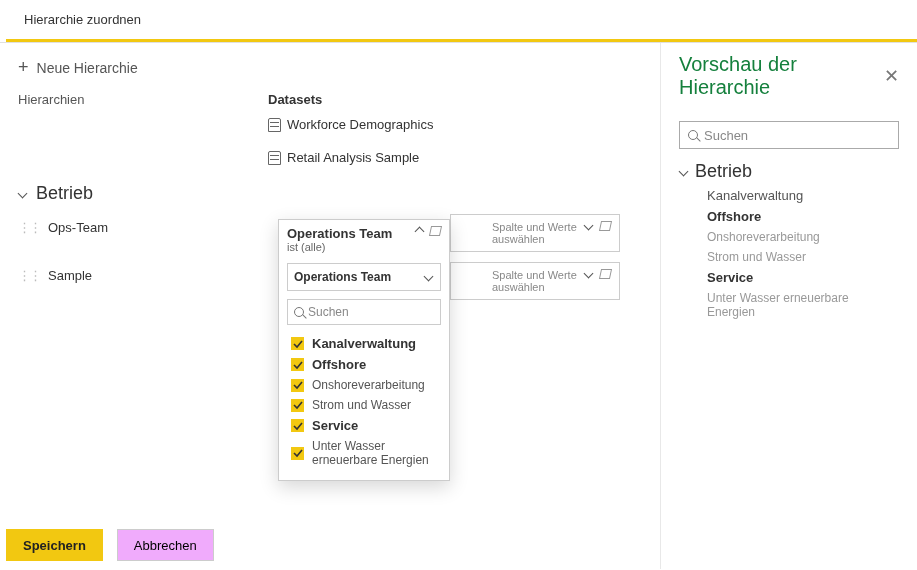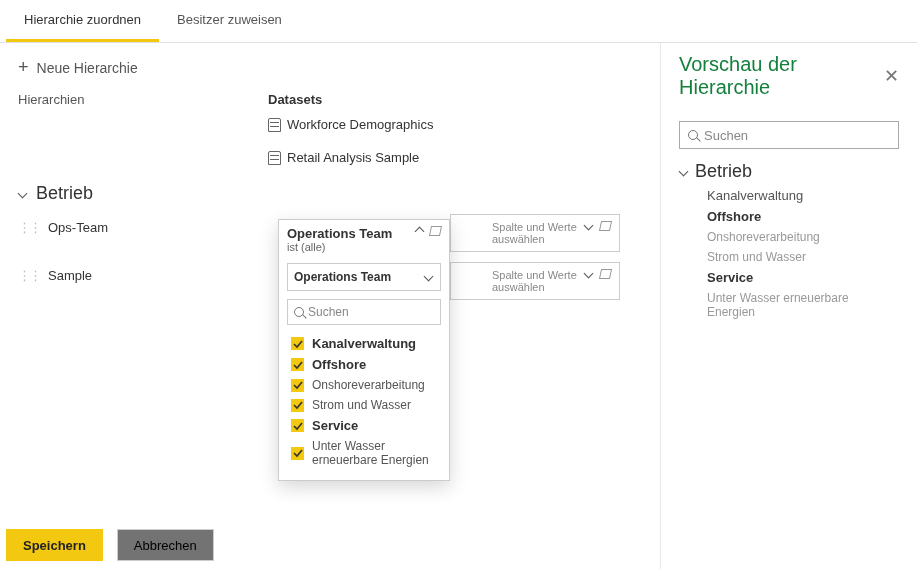--- a/index.html
+++ b/index.html
@@ -1,17 +1,17 @@
 <!DOCTYPE html>
 <html><head>
 <meta charset="utf-8">
 <style>
   * { box-sizing: border-box; margin: 0; padding: 0; font-family: "Segoe UI", Arial, sans-serif; }
   body { width: 917px; height: 570px; background: #fff; color: #333; font-size: 13px; position: relative; }
-  .tabs { display: flex; border-bottom: 1px solid #e0e0e0; padding-left: 6px; }
+  .tabs { display: flex; border-bottom: 1px solid #e0e0e0; padding-left: 6px; flex-direction: column; }
   .tab { padding: 12px 18px; font-size: 13px; color: #555; cursor: pointer; border-bottom: 3px solid transparent; }
   .tab.active { border-bottom-color: #f2c811; color: #333; font-weight: 400; }
   .main { display: flex; height: calc(100% - 44px); }
   .left { flex: 0 0 660px; padding: 14px 10px 0 18px; position: relative; }
   .preview { flex: 1; border-left: 1px solid #e8e8e8; padding: 0 18px; position: relative; }
   .new-hier { display: inline-flex; align-items: center; gap: 8px; color: #555; font-size: 14px; cursor: pointer; }
   .plus { font-size: 18px; color: #555; font-weight: 300; }
   .cols-header { display: flex; margin-top: 14px; font-size: 13px; color: #555; }
   .col-hier { width: 250px; }
   .col-ds { font-weight: 600; color: #333; }
@@ -39,40 +39,39 @@
   .mag { display:inline-block; width:10px; height:10px; border:1.3px solid #777; border-radius:50%; position:relative; }
   .mag::after { content:""; position:absolute; width:5px; height:1.3px; background:#777; right:-4px; bottom:-1px; transform:rotate(45deg); }
   .opts { padding:0 8px 10px; }
   .opt { display:flex; align-items:center; gap:8px; padding:3px 4px; font-size:12px; color:#555; }
   .opt.bold { font-weight:600; color:#333; font-size:13px; }
   .opt.tiny { font-size:11px; color:#888; padding-left:4px; }
   .cb { width:13px; height:13px; background:#f2c811; display:inline-flex; align-items:center; justify-content:center; flex-shrink:0; }
   .cb svg { width:10px; height:10px; }
   .erase { display:inline-block; width:11px; height:10px; border:1px solid #999; transform: skewX(-12deg); }
   .footer { position:absolute; left:6px; bottom:8px; display:flex; gap:14px; }
-  .btn { height:32px; padding:0 16px; border:1px solid #ccc; background:#737373; font-size:13px; cursor:pointer; }
+  .btn { height:32px; padding:0 16px; border:1px solid #ccc; background:#f0abfc; font-size:13px; cursor:pointer; }
   .btn.primary { background:#f2c811; border-color:#f2c811; font-weight:600; color:#222; }
   .preview-head { display:flex; justify-content:space-between; align-items:center; padding-top:10px; }
   .preview-title { font-size:20px; color:#15803d; }
   .close { font-size:18px; color:#777; cursor:pointer; font-weight:300; }
   .psearch { border:1px solid #aaa; margin-top:22px; height:28px; display:flex; align-items:center; padding:0 8px; color:#888; font-size:13px; gap:6px; }
   .tree { margin-top:12px; font-size:13px; }
   .tnode { display:flex; align-items:center; gap:6px; font-size:18px; color:#333; }
   .tchild { margin-left:28px; margin-top:6px; font-size:13px; color:#555; }
   .tchild.dim { color:#999; font-size:12px; }
   .tchild.bold { font-weight:600; color:#333; font-size:13px; margin-top:6px; }
   .overlay-card { position:absolute; top:176px; left:278px; width:172px; background:#fff; box-shadow:0 6px 18px rgba(0,0,0,.16); z-index:10; }
   .overlay-card .card-head{border-bottom:none;}
 </style>
 </head>
 <body>
 
 <div class="tabs">
   <div class="tab active">Hierarchie zuordnen</div>
-  <div class="tab">Besitzer zuweisen</div>
 </div>
 
 <div class="main">
   <div class="left">
     <div class="new-hier">
       <span class="plus">+</span>
       <span>Neue Hierarchie</span>
     </div>
 
     <div class="cols-header">

